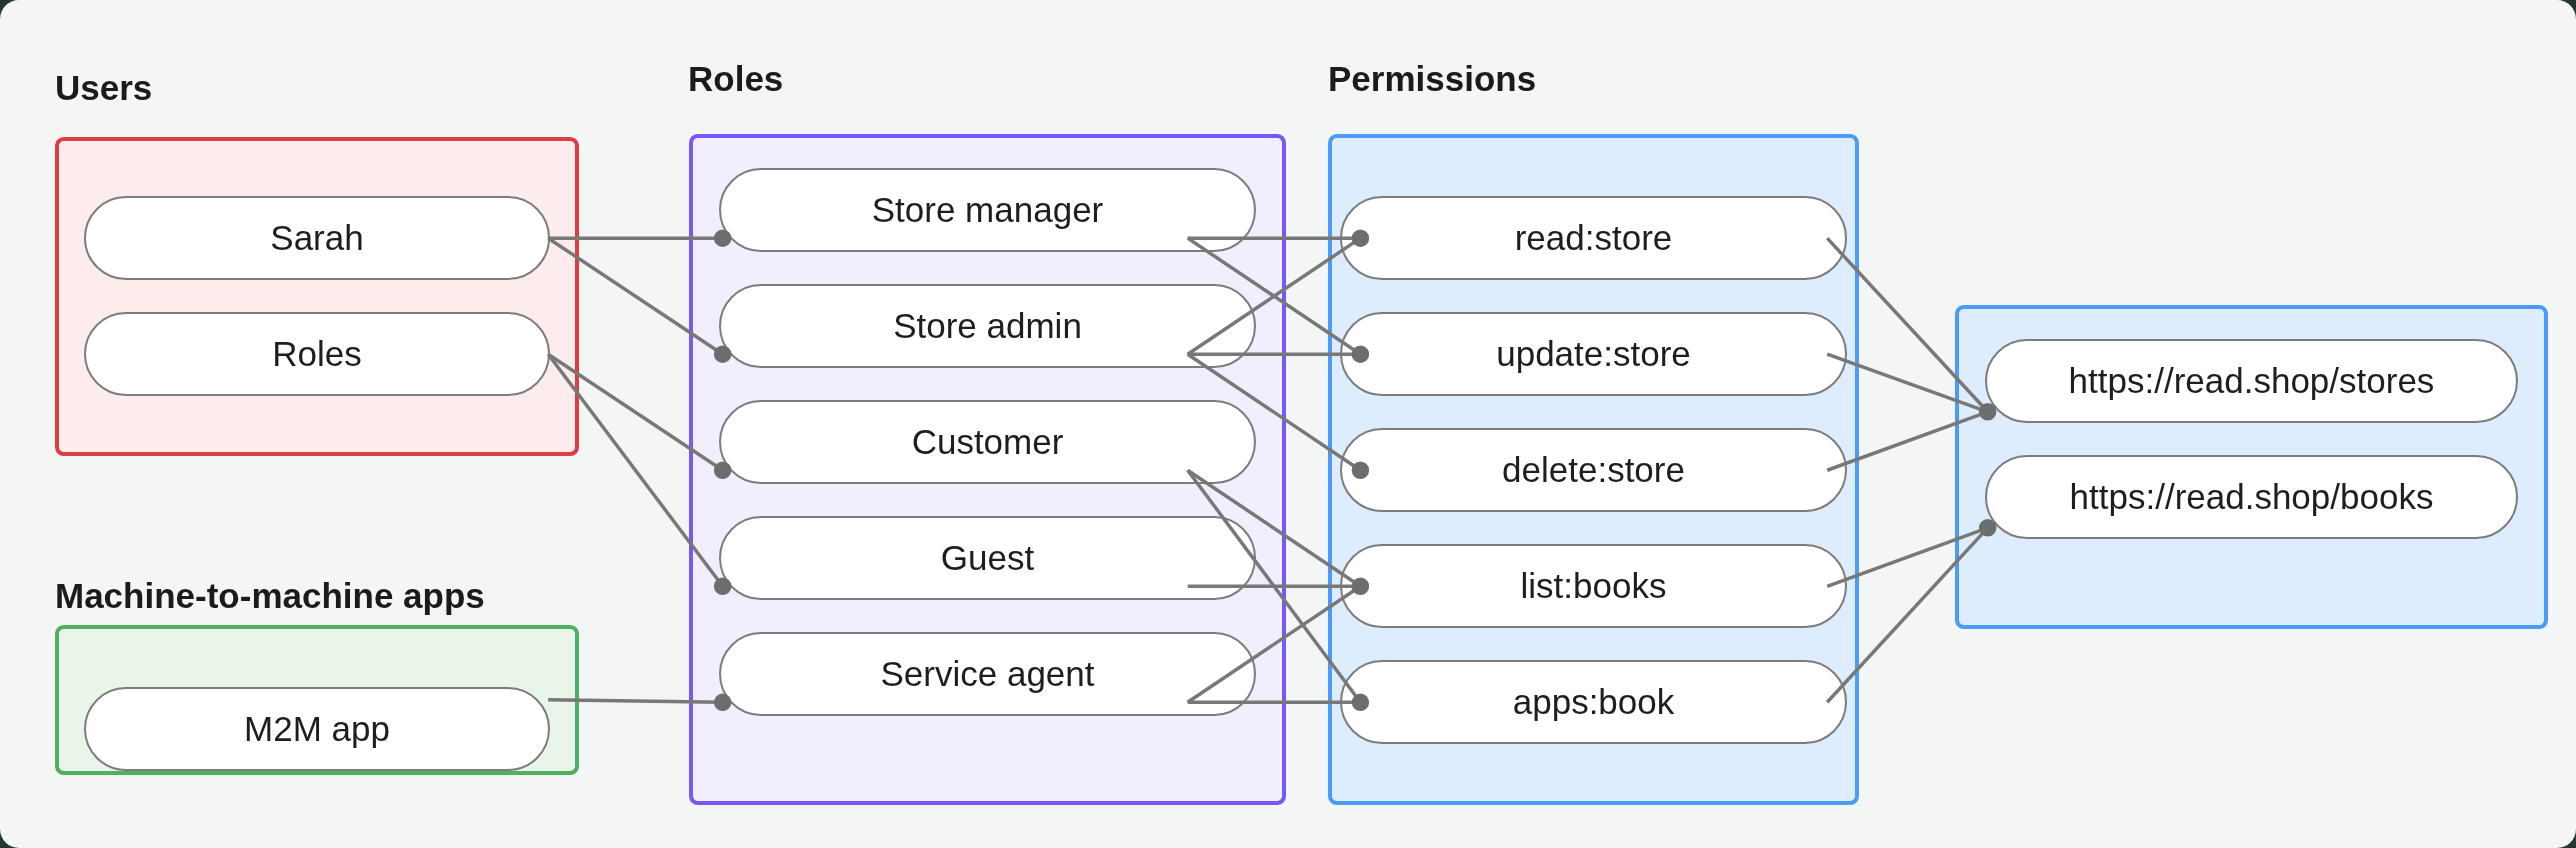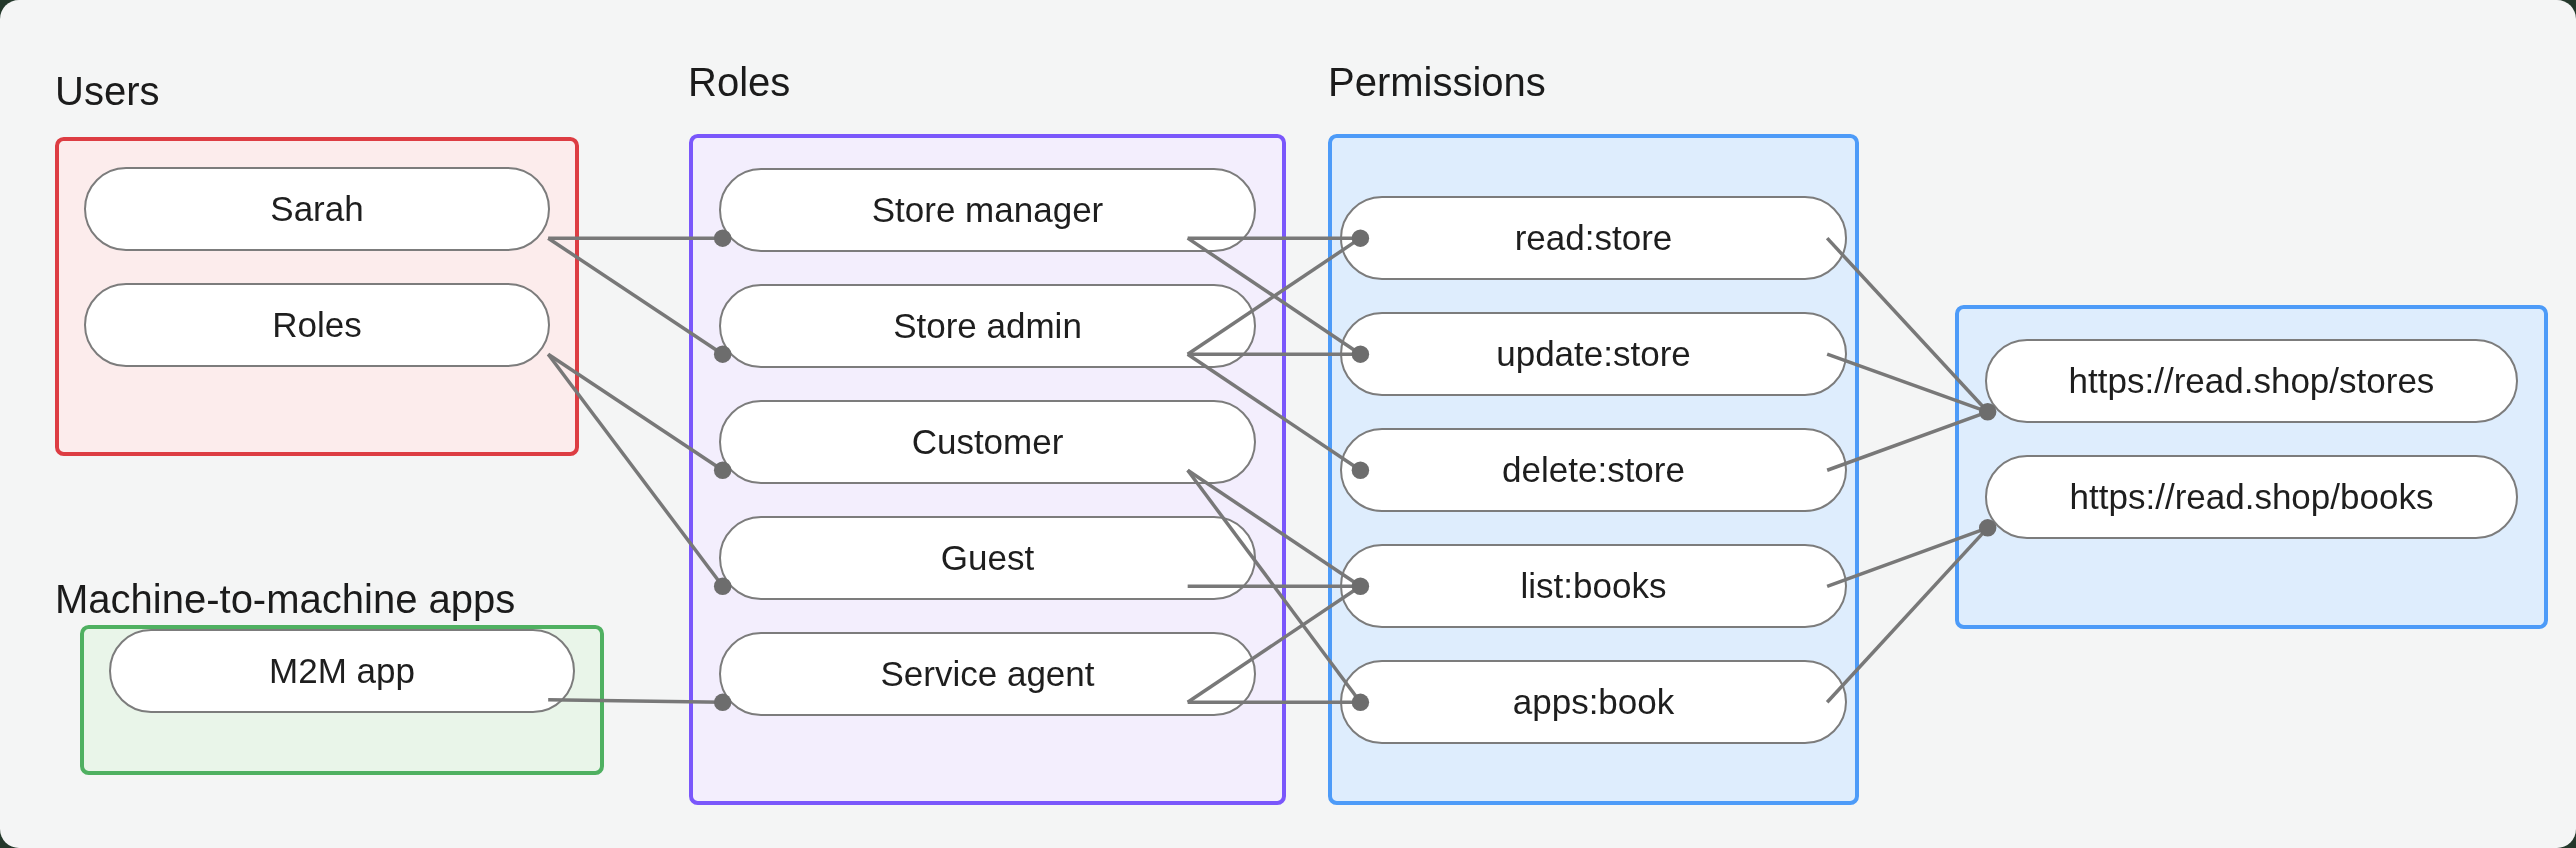--- a/index.html
+++ b/index.html
@@ -13,38 +13,38 @@
     font-family:"Liberation Sans",sans-serif;overflow:hidden;
   }
   .canvas{
     position:absolute;inset:0;background:var(--card-bg);border-radius:19px;overflow:hidden;
   }
   .edges{
     position:absolute;left:0;top:0;width:2576px;height:848px;
     pointer-events:none;z-index:5;
   }
   .label{
-    position:absolute;font-size:40px;font-weight:400;color:var(--label);
+    position:absolute;font-size:35px;font-weight:700;color:var(--label);
     line-height:1.15;white-space:nowrap;z-index:2;text-align:right;
   }
   .box{
     position:absolute;border:4.4px solid #888;border-radius:8.7px;
     display:flex;flex-direction:column;z-index:1;
   }
   .nodes{display:flex;flex-direction:column;gap:32px;}
   .pill{
     height:84px;flex:none;border:2.6px solid var(--pill-border);border-radius:42px;
     background:var(--pill-bg);display:flex;align-items:center;justify-content:center;
     font-size:35px;color:var(--text);white-space:nowrap;
   }
   
   #label-users{left:55px;top:68px;}
-  #box-users{left:55px;top:137px;width:524px;height:319px;padding:26px 25px 0;}
+  #box-users{left:55px;top:137px;width:524px;height:319px;padding:55px 25px 0;}
   #label-m2m{left:55px;top:552px;margin-top:24px;}
-  #box-m2m{left:55px;top:625px;width:524px;height:150px;padding:0 25px;justify-content:flex-start;margin-left:25px;}
+  #box-m2m{left:55px;top:625px;width:524px;height:150px;padding:0 25px;justify-content:flex-end;}
   #label-roles{left:688px;top:59px;}
   #box-roles{left:689px;top:134px;width:597px;height:671px;padding:30px 26px 0;}
   #label-permissions{left:1328px;top:59px;}
   #box-permissions{left:1328px;top:134px;width:531px;height:671px;padding:58px 8px 0;}
   #label-api{left:1955px;top:232px;}
   #box-api{left:1955px;top:305px;width:593px;height:324px;padding:30px 26px 0;}
 </style>
 </head>
 <body>
 

